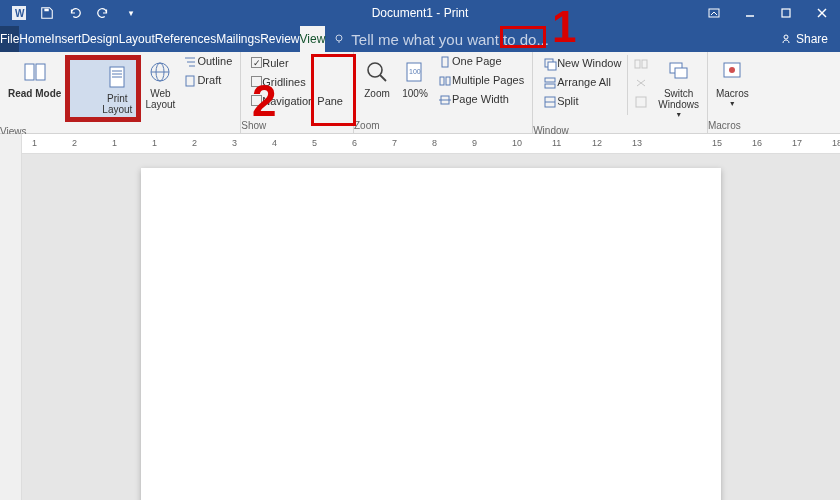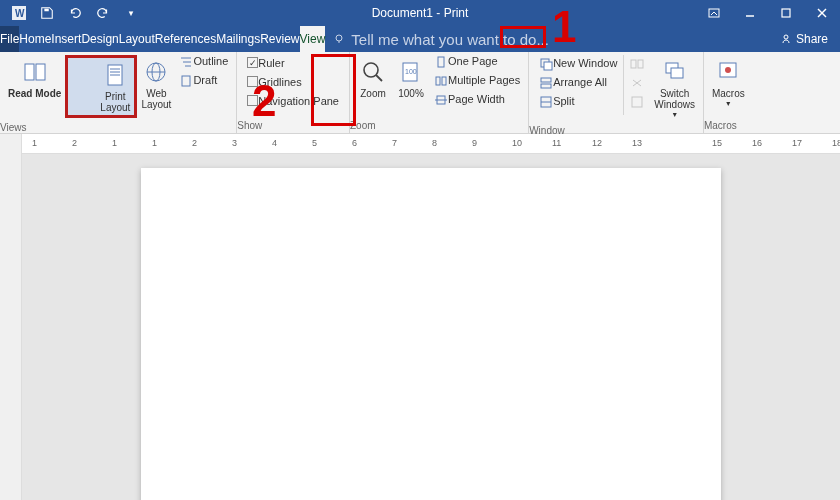--- a/index.html
+++ b/index.html
@@ -21,21 +21,21 @@
 .tell-me { flex: 1; display: flex; align-items: center; gap: 6px; padding: 0 8px; color: #c8d3e6; font-size: 15px; }
 .share { display: flex; align-items: center; gap: 4px; padding: 0 12px; }
 
 
 .ribbon { height: 82px; background: #f3f3f3; border-bottom: 1px solid #d4d4d4; display: flex; }
 .group { border-right: 1px solid #d4d4d4; display: flex; flex-direction: column; }
 .group-body { flex: 1; display: flex; align-items: flex-start; padding: 3px 4px; }
 .group-label { text-align: left; font-size: 10px; color: #666; padding: 1px 0 2px; }
 .big-btn { display: flex; flex-direction: column; align-items: center; justify-content: flex-start; padding: 2px 4px; font-size: 10px; color: #333; cursor: pointer; min-width: 38px; }
 .big-btn .icon-box { width: 30px; height: 30px; display: flex; align-items: center; justify-content: center; margin-bottom: 1px; }
-.big-btn.selected { background: #d0dced; border: 3px solid #b91c1c; padding-left: 32px; }
+.big-btn.selected { background: #d0dced; border: 5px solid #b91c1c; padding-left: 32px; }
 .small-col { display: flex; flex-direction: column; gap: 1px; padding: 0 4px; font-size: 11px; color: #333; }
 .small-item { display: flex; align-items: flex-start; cursor: pointer; height: 18px; }
 .chk { width: 11px; height: 11px; border: 1px solid #888; display: inline-flex; align-items: center; justify-content: center; font-size: 9px; color: #333; }
 
 
 .ruler-wrap { height: 20px; background: #fff; display: flex; }
 .vruler-spacer { width: 22px; background: #f0f0f0; border-right: 1px solid #ddd; }
 .hruler { flex: 1; position: relative; background: #fff; border-bottom: 1px solid #ddd; overflow: hidden; }
 .hruler-inner { position: absolute; top: 0; left: 0; right: 0; height: 100%; display: flex; align-items: center; font-size: 9px; color: #888; }
 .ruler-tick { position: absolute; top: 4px; font-size: 9px; color: #666; }

